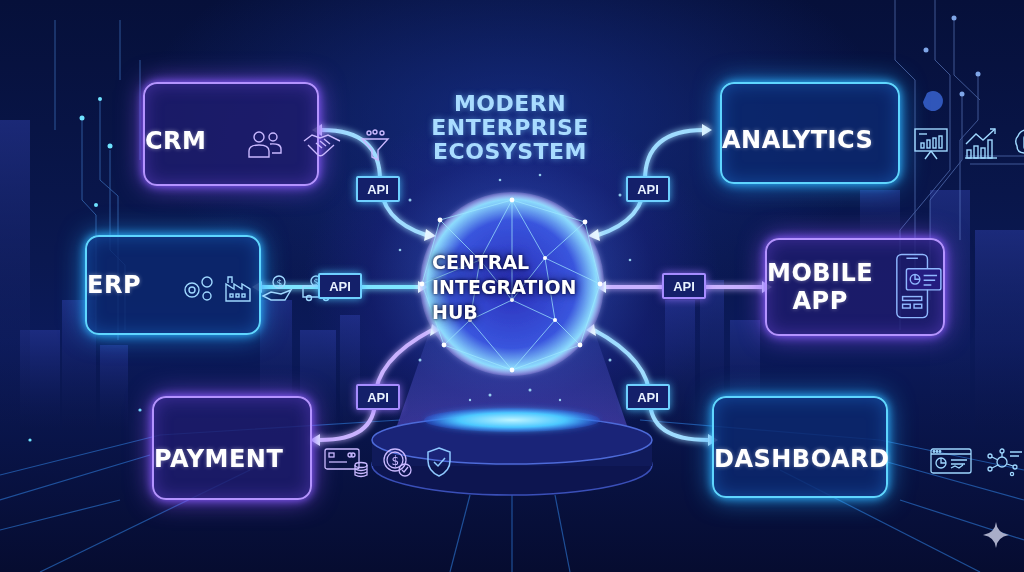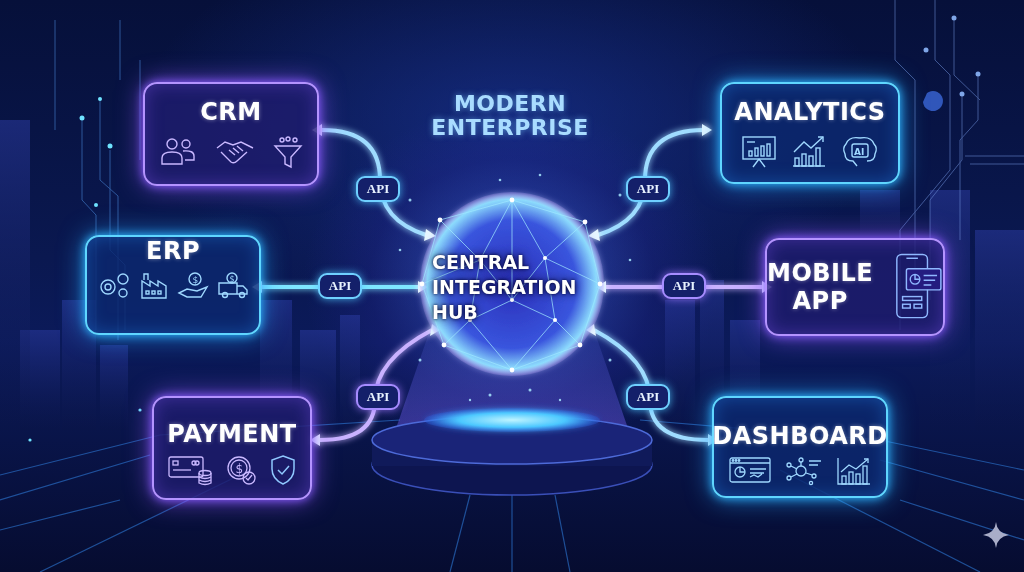--- a/index.html
+++ b/index.html
@@ -13,32 +13,32 @@
       linear-gradient(180deg, #06103a 0%, #0a1850 45%, #0b1a5a 60%, #060c30 100%);
   }
   svg.bg { position: absolute; left: 0; top: 0; }
   .title {
     position: absolute; left: 380px; top: 92px; width: 260px; text-align: center;
     color: #a9dcff; font-weight: bold; font-size: 22px; line-height: 24px; letter-spacing: 0.5px;
     text-shadow: 0 0 6px rgba(120,200,255,0.6);
   }
   .card {
     position: absolute; border-radius: 14px; background: rgba(30,28,110,0.82);
-    display: flex; flex-direction: column; align-items: center;
+    display: flex; flex-direction: row; align-items: center; gap: 40px;
   }
   .card.purple { border: 2.5px solid #b493ff; box-shadow: 0 0 10px #8a5cff, 0 0 26px rgba(150,90,255,0.7), inset 0 0 18px rgba(140,90,255,0.35); }
   .card.cyan { border: 2.5px solid #5fd6ff; box-shadow: 0 0 10px #2fb6ff, 0 0 26px rgba(40,170,255,0.7), inset 0 0 18px rgba(40,150,255,0.35); background: rgba(12,40,110,0.85); }
   .card-label { color: #ffffff; font-weight: bold; font-size: 24px; letter-spacing: 0.5px; text-shadow: 0 0 4px rgba(255,255,255,0.4); font-family: "DejaVu Sans", sans-serif; }
   .icons { display: flex; gap: 14px; margin-top: 6px; }
   .icons svg { display: block; }
   .api {
-    position: absolute; width: 44px; height: 26px; border-radius: 9px;
+    position: absolute; width: 44px; height: 26px; border-radius: 2px;
     background: #14206a; color: #e8f2ff; font-weight: bold; font-size: 13px;
     display: flex; align-items: center; justify-content: center;
-    font-family: Liberation Serif, serif;
+    font-family: Liberation Sans, sans-serif;
   }
   .api.c { border: 2px solid #6fd0ff; box-shadow: 0 0 8px rgba(80,200,255,0.8); }
   .api.p { border: 2px solid #a68cff; box-shadow: 0 0 8px rgba(160,120,255,0.8); }
   .hub-text {
     position: absolute; left: 432px; top: 250px; width: 160px; 
     color: #ffffff; font-weight: bold; font-size: 19px; line-height: 25px;
     text-shadow: 0 0 8px rgba(0,0,40,0.9), 0 0 3px rgba(0,0,40,0.9);
   }
   .sparkle { position: absolute; left: 982px; top: 521px; }
 </style>
@@ -214,20 +214,21 @@
         <circle cx="530" cy="390" r="1.5"></circle>
         <circle cx="470" cy="400" r="1.2"></circle>
       <circle cx="560" cy="400" r="1.2"></circle>
         <circle cx="500" cy="180" r="1.3"></circle>
         <circle cx="540" cy="175" r="1.3"></circle>
     </g>
   </svg>
 
   <div class="title">
     <div>MODERN ENTERPRISE</div>
+    <div>ECOSYSTEM</div>
   </div>
 
   <div class="hub-text">
     <div>CENTRAL</div>
     <div>INTEGRATION</div>
     <div>HUB</div>
   </div>
 
   <div class="card purple" style="left:143px;top:82px;width:176px;height:104px;padding-top:14px;">
     <div class="card-label">CRM</div>

